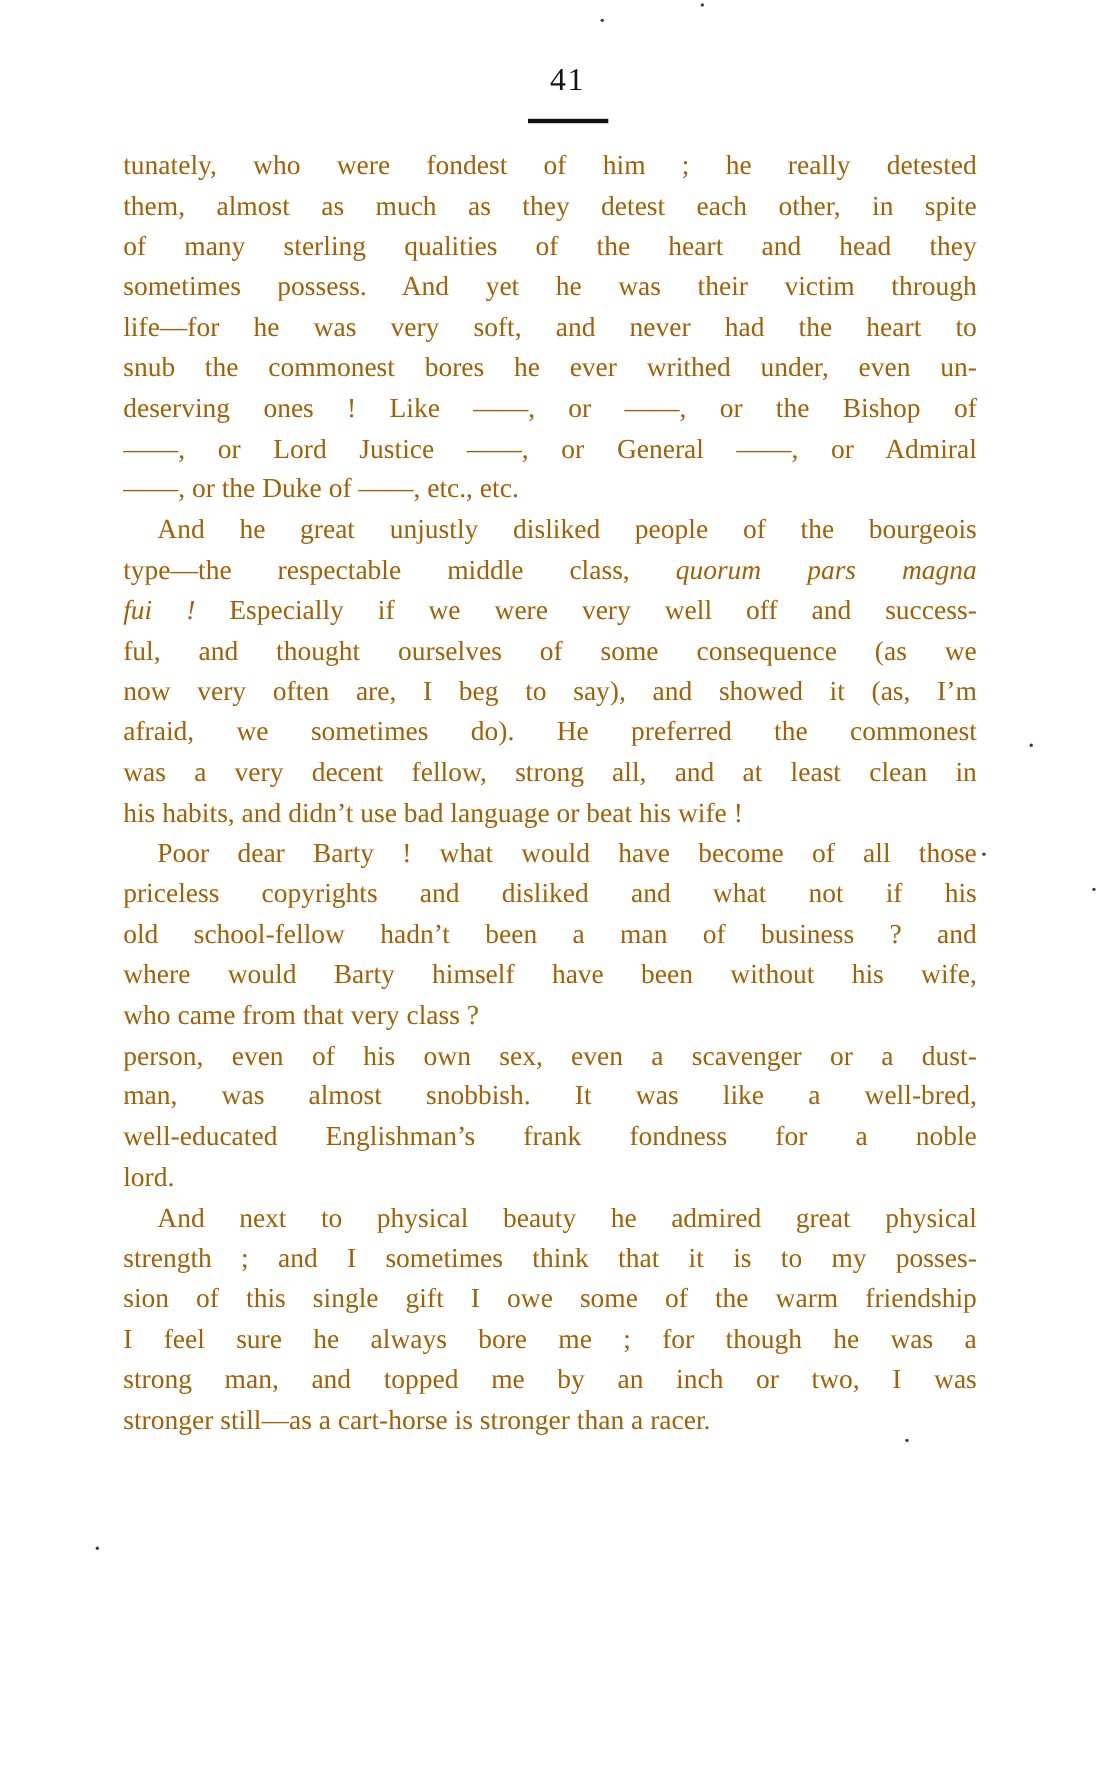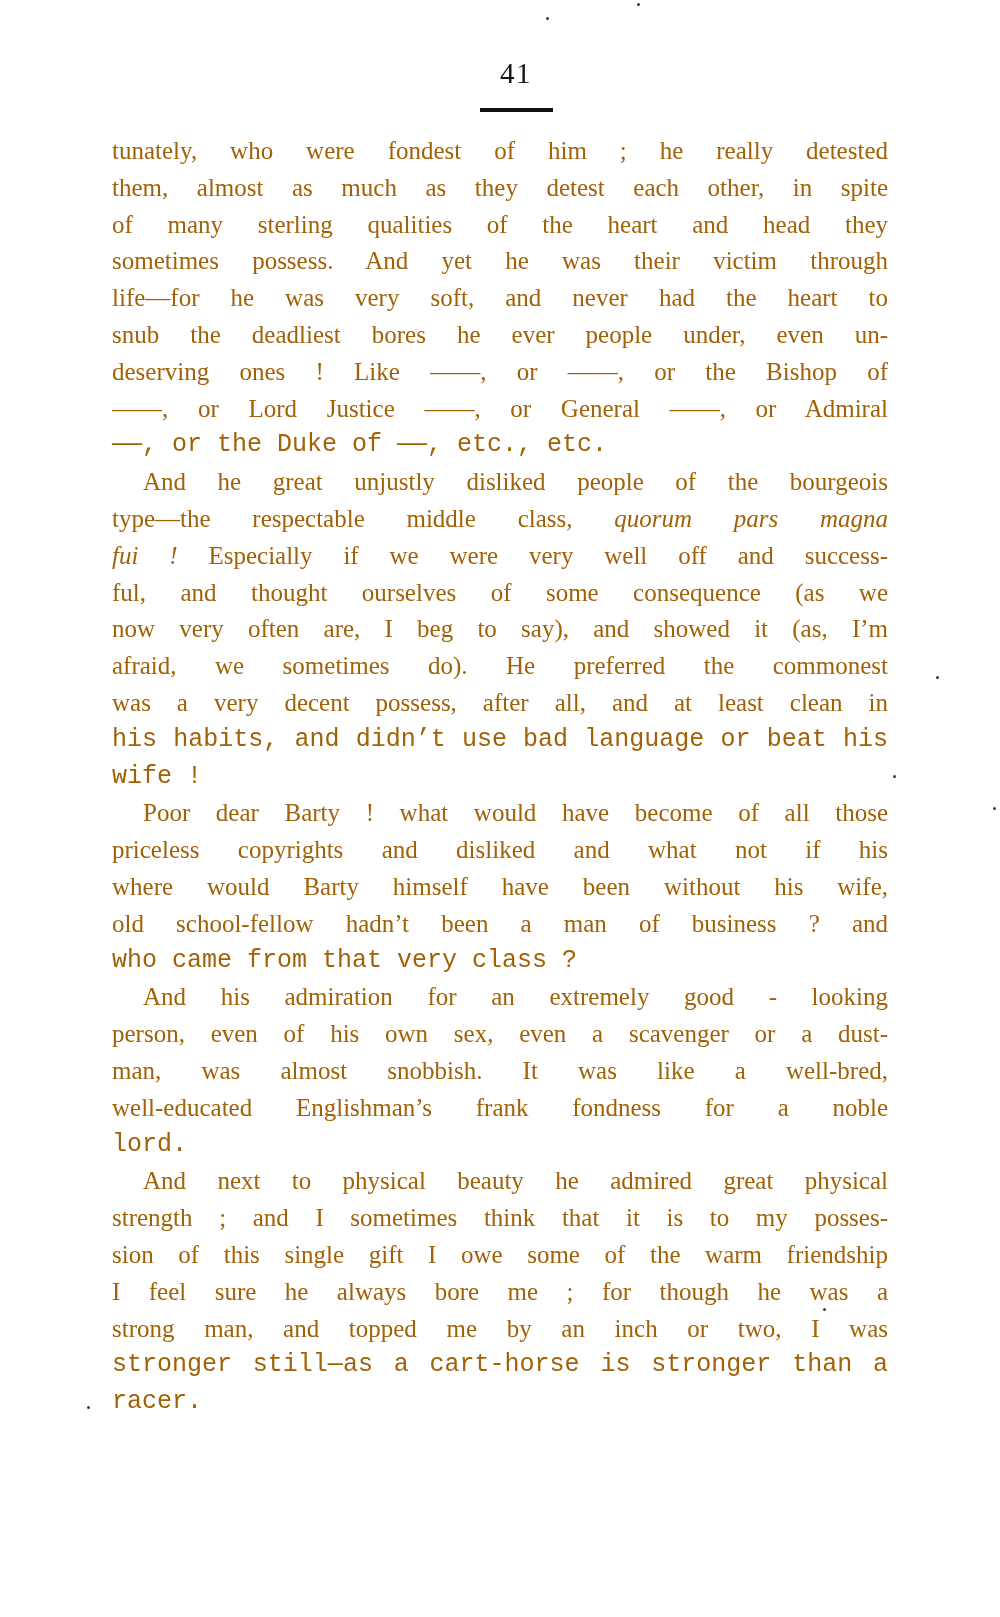--- a/index.html
+++ b/index.html
@@ -50,21 +50,20 @@
     margin: 0;
     padding: 0;
   }
   .line {
     text-align: justify;
     text-align-last: justify;
     white-space: normal;
   }
   .line.last {
     text-align-last: left;
-    font-family: Liberation Mono, monospace;
   }
   .line.indent {
     text-indent: 31px;
   }
   .line em {
     font-style: italic;
   }
   .speck {
     position: absolute;
     width: 3px;
@@ -79,44 +78,43 @@
 <div class="page">
   <div class="page-number">41</div>
   <div class="header-rule"></div>
   <div class="text-block">
       <div class="paragraph">
         <div class="line"><span>tunately, who were fondest of him ; he really detested</span></div>
         <div class="line"><span>them, almost as much as they detest each other, in spite</span></div>
         <div class="line"><span>of many sterling qualities of the heart and head they</span></div>
         <div class="line"><span>sometimes possess.  And yet he was their victim through</span></div>
         <div class="line"><span>life—for he was very soft, and never had the heart to</span></div>
-        <div class="line"><span>snub the deadliest bores he ever people under, even un-</span></div>
+        <div class="line"><span>snub the commonest bores he ever writhed under, even un-</span></div>
         <div class="line"><span>deserving ones !  Like ——, or ——, or the Bishop of</span></div>
         <div class="line"><span>——, or Lord Justice ——, or General ——, or Admiral</span></div>
         <div class="line last"><span>——, or the Duke of ——, etc., etc.</span></div>
       </div>
       <div class="paragraph">
         <div class="line indent"><span>And he great unjustly disliked people of the bourgeois</span></div>
         <div class="line"><span>type—the respectable middle class, </span><em>quorum pars magna</em></div>
         <div class="line"><em>fui !</em><span>  Especially if we were very well off and success-</span></div>
         <div class="line"><span>ful, and thought ourselves of some consequence (as we</span></div>
         <div class="line"><span>now very often are, I beg to say), and showed it (as, I’m</span></div>
         <div class="line"><span>afraid, we sometimes do).  He preferred the commonest</span></div>
-        <div class="line"><span>was a very decent possess, after all, and at least clean in</span></div>
+        <div class="line"><span>was a very decent fellow, strong all, and at least clean in</span></div>
         <div class="line last"><span>his habits, and didn’t use bad language or beat his wife !</span></div>
       </div>
       <div class="paragraph">
         <div class="line indent"><span>Poor dear Barty !  what would have become of all those</span></div>
         <div class="line"><span>priceless copyrights and disliked and what not if his</span></div>
+        <div class="line"><span>old school-fellow hadn’t been a man of business ? and</span></div>
         <div class="line"><span>where would Barty himself have been without his wife,</span></div>
-        <div class="line"><span>old school-fellow hadn’t been a man of business ? and</span></div>
         <div class="line last"><span>who came from that very class ?</span></div>
       </div>
       <div class="paragraph">
-        <div class="line indent"><span>And his admiration for an extremely good - looking</span></div>
         <div class="line"><span>person, even of his own sex, even a scavenger or a dust-</span></div>
         <div class="line"><span>man, was almost snobbish.  It was like a well-bred,</span></div>
         <div class="line"><span>well-educated Englishman’s frank fondness for a noble</span></div>
         <div class="line last"><span>lord.</span></div>
       </div>
       <div class="paragraph">
         <div class="line indent"><span>And next to physical beauty he admired great physical</span></div>
         <div class="line"><span>strength ; and I sometimes think that it is to my posses-</span></div>
         <div class="line"><span>sion of this single gift I owe some of the warm friendship</span></div>
         <div class="line"><span>I feel sure he always bore me ; for though he was a</span></div>

